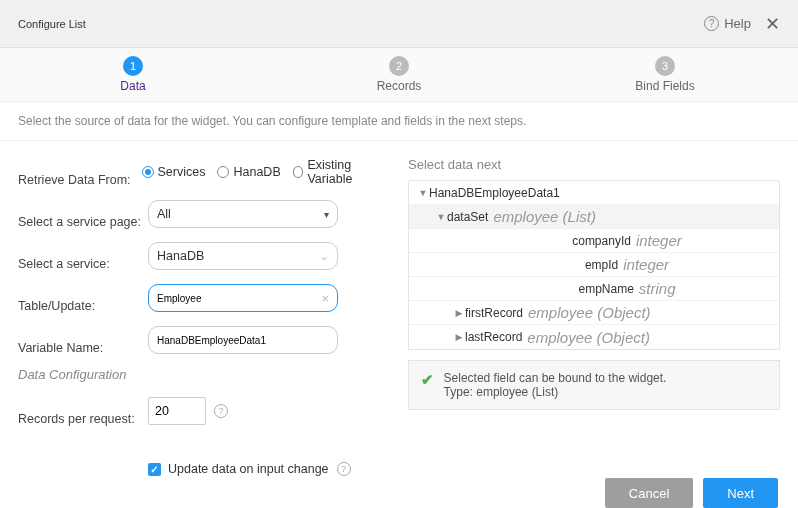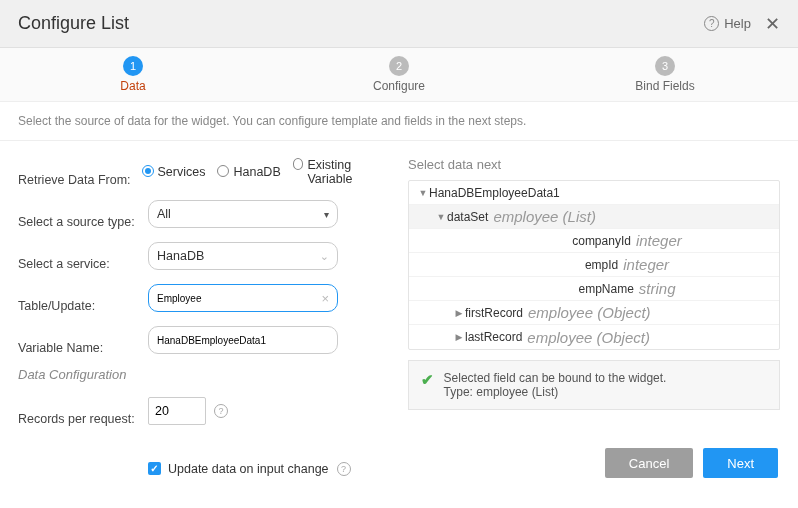--- a/index.html
+++ b/index.html
@@ -1,64 +1,64 @@
 <!DOCTYPE html>
 <html><head>
 <meta charset="utf-8">
 <style>
 * { box-sizing: border-box; margin: 0; padding: 0; font-family: -apple-system, BlinkMacSystemFont, "Segoe UI", Arial, sans-serif; }
 body { background: #fff; width: 798px; height: 508px; overflow: hidden; font-size: 13px; color: #333; }
 .header { background: #f0f0f0; height: 48px; display: flex; align-items: center; padding: 0 18px; border-bottom: 1px solid #e0e0e0; }
-.header-title { font-size: 18px; color: #333; flex: 1; }
+.header-title { font-size: 11px; color: #333; flex: 1; }
 .help-btn { display: flex; align-items: center; gap: 5px; color: #666; font-size: 13px; margin-right: 14px; cursor: pointer; }
 .help-icon-circle { width: 15px; height: 15px; border: 1px solid #888; border-radius: 50%; display: flex; align-items: center; justify-content: center; font-size: 10px; color: #888; }
 .close-x { font-size: 18px; color: #666; cursor: pointer; font-weight: 300; }
 .stepper { display: flex; background: #fafafa; border-bottom: 1px solid #eee; height: 54px; }
 .step { flex: 1; display: flex; flex-direction: column; align-items: center; justify-content: center; gap: 3px; }
 .step-circle { width: 20px; height: 20px; border-radius: 50%; display: flex; align-items: center; justify-content: center; font-size: 11px; color: #fff; background: #bbb; }
 .step.active .step-circle { background: #2196f3; }
 .step-label { font-size: 12px; color: #666; }
-.step.active .step-label { color: #c2410c; }
+.step.active .step-label { color: #4c1d95; }
 .instruction { padding: 12px 18px; color: #888; font-size: 12px; border-bottom: 1px solid #eee; }
 .body { display: flex; padding: 16px 18px 10px 18px; gap: 20px; }
 .left-col { width: 370px; }
 .right-col { flex: 1; }
 .form-row { display: flex; align-items: center; margin-bottom: 12px; min-height: 26px; }
 .form-label { width: 130px; color: #444; font-size: 12.5px; margin-top: 16px; }
 .radio-group { display: flex; gap: 12px; align-items: center; }
-.radio-opt { display: flex; gap: 4px; font-size: 12.5px; color: #333; }
+.radio-opt { display: flex; align-items: center; gap: 4px; font-size: 12.5px; color: #333; }
 .radio { width: 12px; height: 12px; border: 1px solid #888; border-radius: 50%; display: flex; align-items: center; justify-content: center; }
 .radio.checked { border-color: #2196f3; }
 .radio.checked::after { content: ""; width: 6px; height: 6px; background: #2196f3; border-radius: 50%; }
 .sel, .txt { height: 28px; border: 1px solid #ccc; border-radius: 10px; padding: 0 26px 0 8px; font-size: 12.5px; background: #fff; color: #333; width: 190px; position: relative; display: flex; align-items: center; }
 .sel { cursor: pointer; }
 .sel .caret { position: absolute; right: 8px; top: 50%; transform: translateY(-50%); font-size: 10px; color: #555; }
 .txt.focused { border-color: #2196f3; }
 .txt .clear-x { position: absolute; right: 8px; color: #bbb; font-size: 13px; cursor: pointer; }
 .txt input { border: none; outline: none; width: 100%; font-size: 10px; background: transparent; }
 .section-h { color: #888; font-size: 13px; margin: 6px 0 14px 0; font-style: italic; }
 .records-input { width: 58px; height: 28px; border: 1px solid #ccc; border-radius: 2px; padding: 0 6px; font-size: 12.5px; }
 .q-icon { width: 14px; height: 14px; border: 1px solid #aaa; border-radius: 50%; display: inline-flex; align-items: center; justify-content: center; font-size: 9px; color: #aaa; margin-left: 8px; }
-.check-row { display: flex; margin-bottom: 8px; margin-left: 130px; font-size: 12.5px; margin-top: 36px; }
+.check-row { display: flex; align-items: center; margin-bottom: 8px; margin-left: 130px; font-size: 12.5px; margin-top: 36px; }
 .cbox { width: 13px; height: 13px; background: #2196f3; border-radius: 2px; display: flex; align-items: center; justify-content: center; margin-right: 7px; cursor: pointer; }
 .cbox::after { content: "✓"; color: #fff; font-size: 10px; font-weight: bold; }
 .right-title { color: #888; font-size: 13px; margin-bottom: 8px; }
 .tree { border: 1px solid #e4e4e4; border-radius: 2px; margin-bottom: 10px; }
 .tree-row { display: flex; align-items: center; height: 24px; font-size: 12px; padding-left: 8px; border-bottom: 1px solid #f2f2f2; cursor: pointer; }
 .tree-row:last-child { border-bottom: none; }
 .tree-row.selected { background: #f4f4f4; }
 .tri { font-size: 9px; color: #888; width: 12px; display: inline-block; text-align: center; }
 .tree-name { color: #333; }
 .tree-type { color: #999; font-style: italic; margin-left: 5px; font-size: 15px; }
 .indent-1 { padding-left: 26px; }
 .indent-2 { padding-left: 44px; }
 .indent-3 { padding-left: 66px; justify-content: center; }
 .status-box { background: #f7f7f7; border: 1px solid #e4e4e4; padding: 10px 12px; display: flex; align-items: flex-start; gap: 10px; font-size: 12px; color: #555; }
 .checkmark { color: #4caf50; font-size: 15px; font-weight: bold; }
-.footer { position: absolute; bottom: 30px; right: 20px; display: flex; gap: 10px; }
+.footer { position: absolute; bottom: 0; right: 20px; display: flex; gap: 10px; }
 .btn { height: 30px; padding: 0 24px; border: none; border-radius: 2px; font-size: 13px; cursor: pointer; }
 .btn-cancel { background: #9e9e9e; color: #fff; }
 .btn-next { background: #2196f3; color: #fff; }
 </style>
 </head>
 <body>
 
 <div class="header">
   <div class="header-title">Configure List</div>
   <div class="help-btn">
@@ -68,21 +68,21 @@
   <div class="close-x">✕</div>
 </div>
 
 <div class="stepper">
   <div class="step active">
     <div class="step-circle">1</div>
     <div class="step-label">Data</div>
   </div>
   <div class="step">
     <div class="step-circle">2</div>
-    <div class="step-label">Configure</div>
+    <div class="step-label">Records</div>
   </div>
   <div class="step">
     <div class="step-circle">3</div>
     <div class="step-label">Bind Fields</div>
   </div>
 </div>
 
 <div class="instruction">Select the source of data for the widget. You can configure template and fields in the next steps.</div>
 
 <div class="body">
@@ -99,21 +99,21 @@
             <span>HanaDB</span>
           </div>
         <div class="radio-opt">
             <span class="radio"></span>
             <span>Existing Variable</span>
           </div>
       </div>
     </div>
 
     <div class="form-row">
-      <div class="form-label">Select a source type:</div>
+      <div class="form-label">Select a service page:</div>
       <div class="sel">
         <span>All</span>
         <span class="caret">▾</span>
       </div>
     </div>
 
     <div class="form-row">
       <div class="form-label">Select a service:</div>
       <div class="sel">
         <span>HanaDB</span>

